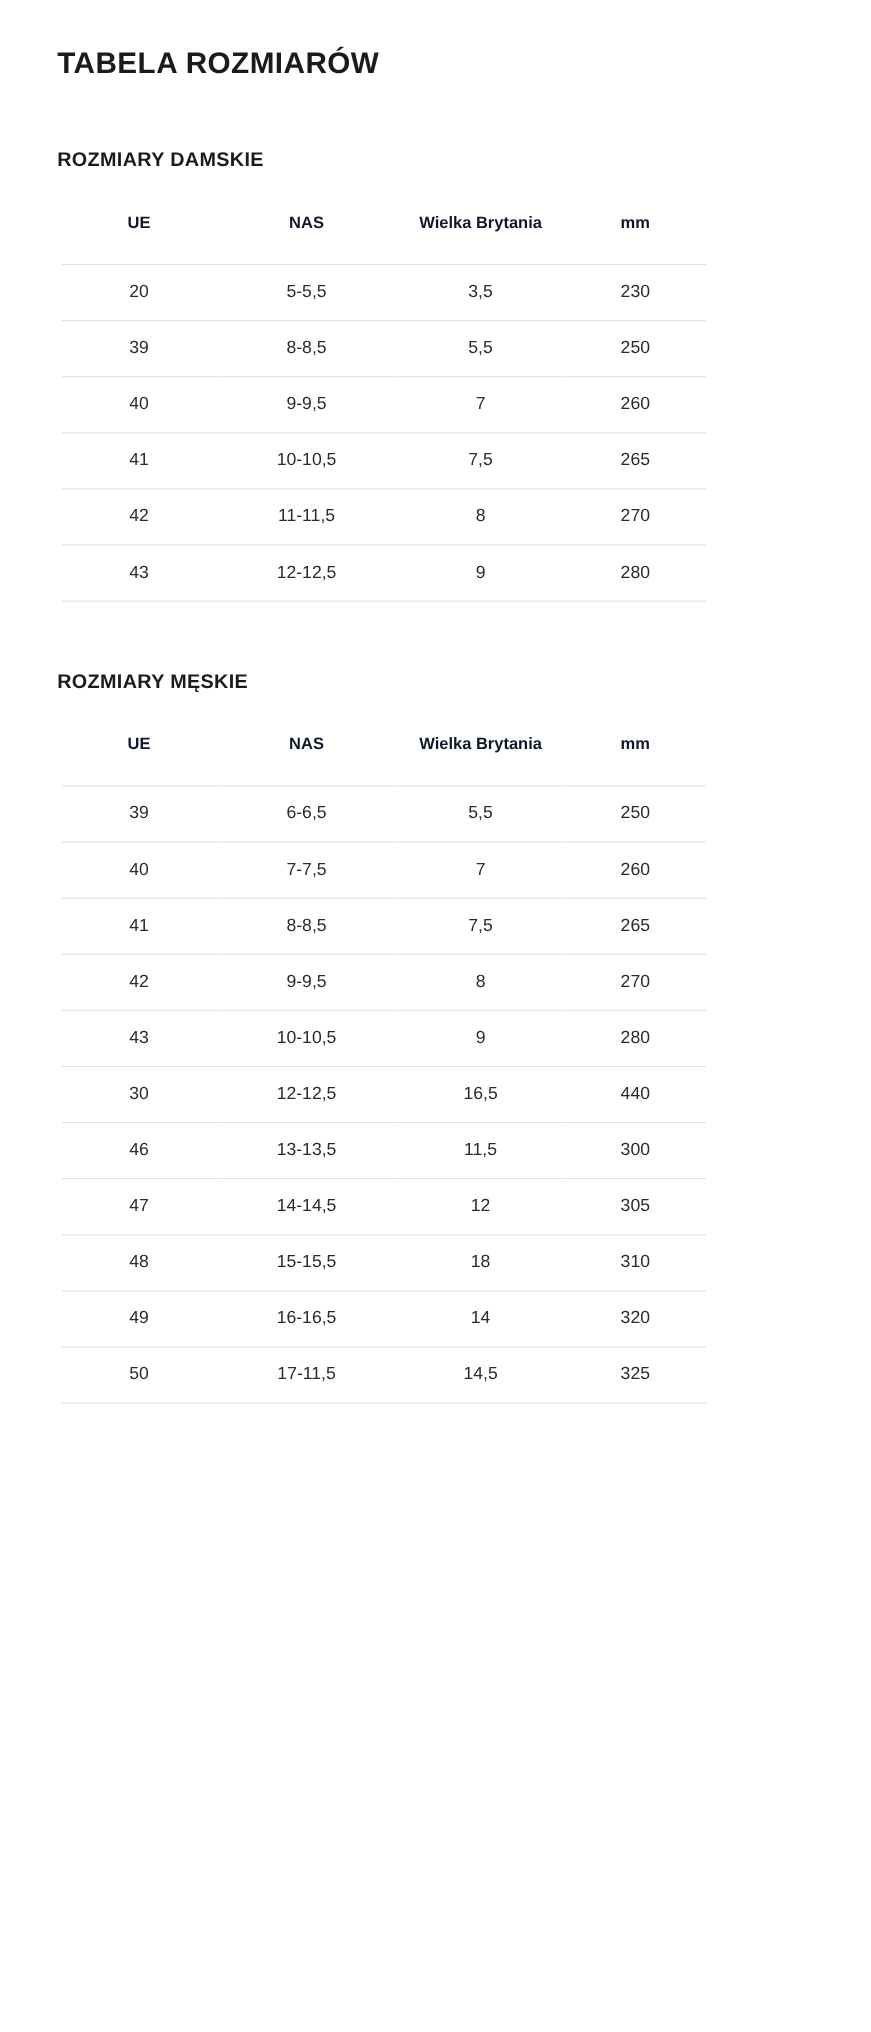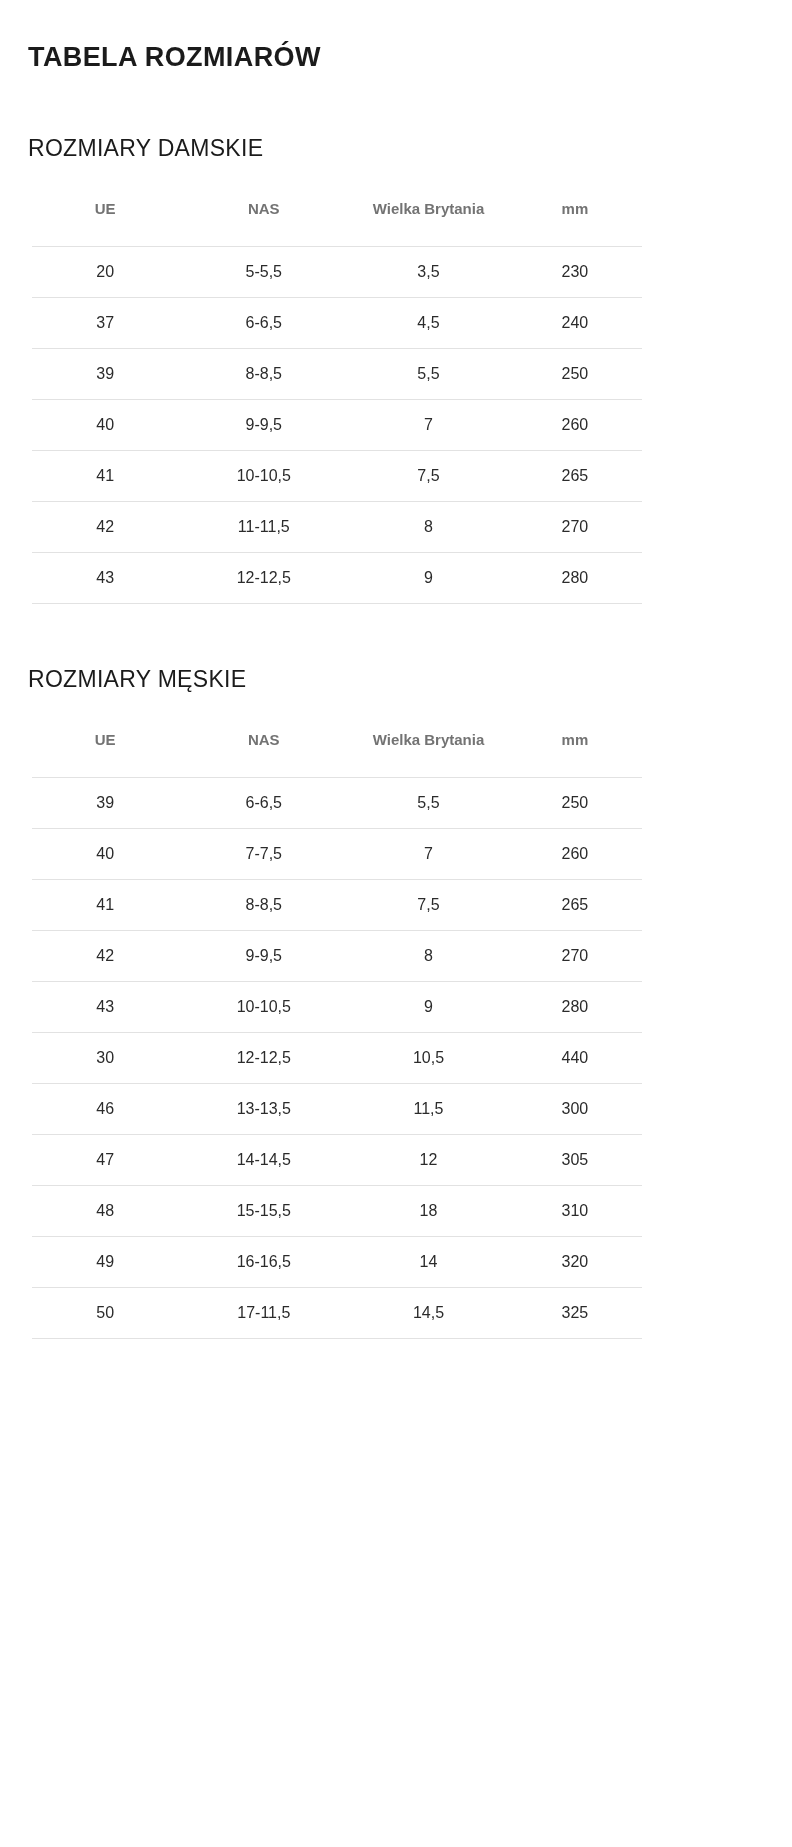--- a/index.html
+++ b/index.html
@@ -10,49 +10,49 @@
   body {
     width: 792px;
     min-height: 1847px;
     font-family: "Liberation Sans", sans-serif;
     color: #1b1b1b;
     -webkit-font-smoothing: antialiased;
   }
   .page {
     width: 700px;
     box-sizing: border-box;
-    padding: 30px 48px 0 28px;
+    padding: 30px 48px 0 52px;
   }
   h1.main-title {
     font-size: 27px;
     font-weight: bold;
     letter-spacing: 0.4px;
     margin: 12px 0 0 0;
     color: #1b1b1b;
   }
   h2.section-title {
-    font-size: 23px;
-    font-weight: normal;
+    font-size: 18px;
+    font-weight: bold;
     letter-spacing: 0.3px;
     margin: 62px 0 0 0;
     color: #1b1b1b;
   }
   .table-wrap {
     margin-top: 26px;
     padding: 0 10px 0 4px;
   }
   table.size-table {
     width: 100%;
     border-collapse: collapse;
     table-layout: fixed;
   }
   table.size-table th {
     font-size: 15px;
     font-weight: bold;
-    color: #737373;
+    color: #0f172a;
     padding: 10px 0 26px 0;
     text-align: center;
     line-height: 1.45;
     vertical-align: top;
     border: none;
   }
   table.size-table td {
     font-size: 16px;
     font-weight: normal;
     color: #2b2b2b;
@@ -94,26 +94,20 @@
         </tr>
       </thead>
       <tbody>
         <tr>
           <td>20</td>
           <td>5-5,5</td>
           <td>3,5</td>
           <td>230</td>
         </tr>
         <tr>
-          <td>37</td>
-          <td>6-6,5</td>
-          <td>4,5</td>
-          <td>240</td>
-        </tr>
-        <tr>
           <td>39</td>
           <td>8-8,5</td>
           <td>5,5</td>
           <td>250</td>
         </tr>
         <tr>
           <td>40</td>
           <td>9-9,5</td>
           <td>7</td>
           <td>260</td>
@@ -184,21 +178,21 @@
         </tr>
         <tr>
           <td>43</td>
           <td>10-10,5</td>
           <td>9</td>
           <td>280</td>
         </tr>
         <tr>
           <td>30</td>
           <td>12-12,5</td>
-          <td>10,5</td>
+          <td>16,5</td>
           <td>440</td>
         </tr>
         <tr>
           <td>46</td>
           <td>13-13,5</td>
           <td>11,5</td>
           <td>300</td>
         </tr>
         <tr>
           <td>47</td>

